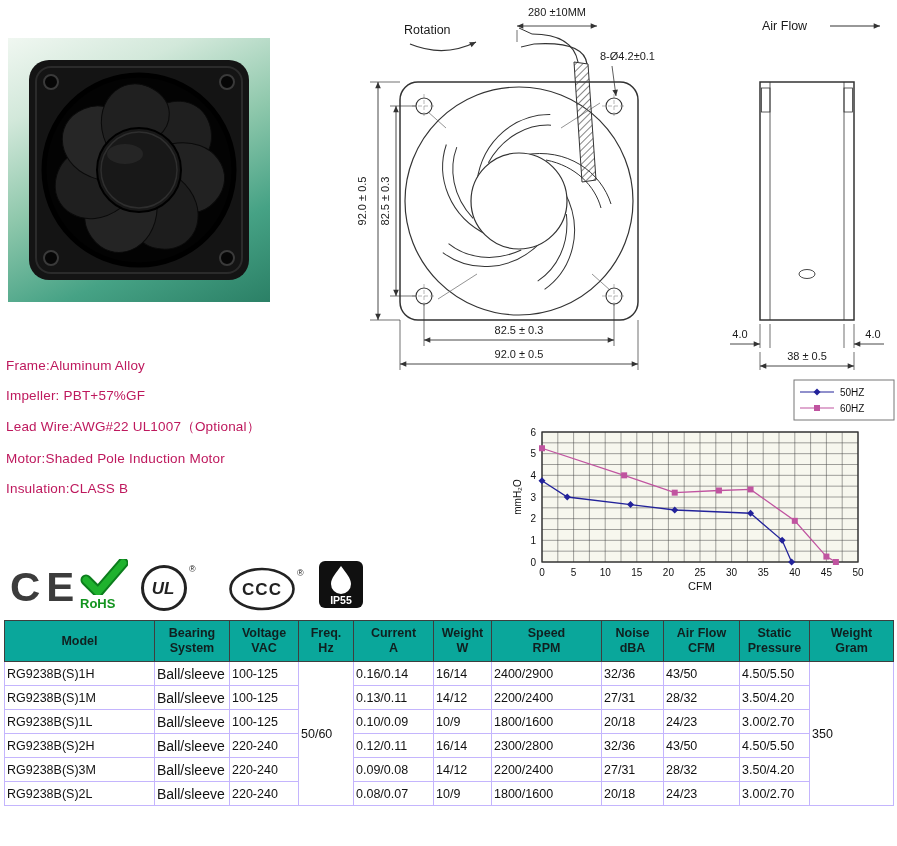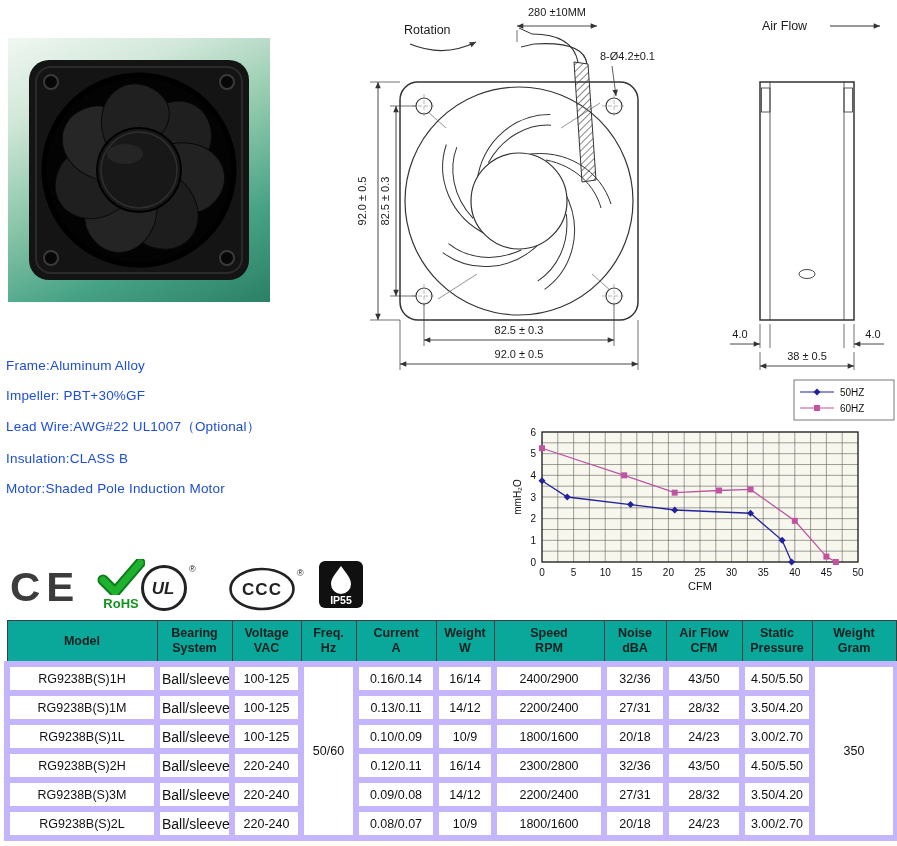--- a/index.html
+++ b/index.html
@@ -11,40 +11,40 @@
     background:linear-gradient(155deg,#f0f7f1 0%,#d2e8da 22%,#8fc8ac 48%,#46a285 75%,#2b8066 100%)}
   .photo svg{position:absolute;left:11px;top:12px}
 
   
   #front-svg{position:absolute;left:352px;top:4px}
   #side-svg{position:absolute;left:718px;top:4px}
   .dwg-text{font-size:11px;fill:#1a1a1a}
   .dwg-label{font-size:12.5px;fill:#1a1a1a}
 
   
-  .specs{position:absolute;left:6px;top:358px;width:345px;font-size:13.5px;color:#1d4ed8}
+  .specs{position:absolute;left:6px;top:358px;width:345px;font-size:13.5px;color:#be185d}
   .spec-line{margin-bottom:15px;letter-spacing:.2px}
 
   
   .certs{position:absolute;left:8px;top:558px;width:395px;height:70px}
   .ce{position:absolute;left:2px;top:6px;font-size:42px;font-weight:600;color:#3c3c3c;letter-spacing:6px;transform:scaleY(.95)}
-  .rohs{position:absolute;left:84px;top:1px;width:58px;text-align:center}
+  .rohs{position:absolute;left:72px;top:1px;width:58px;text-align:left}
   .rohs .label{font-size:13px;font-weight:bold;color:#13941f;margin-top:-3px}
   .ul-mark{position:absolute;left:131px;top:2px}
   .ccc-mark{position:absolute;left:220px;top:8px}
   .ip55-mark{position:absolute;left:310px;top:2px}
 
   
   .chart-wrap{position:absolute;left:512px;top:378px}
   #perf-chart text{font-family:"Liberation Sans",sans-serif}
 
   
   .spec-table{position:absolute;left:4px;top:620px;border-collapse:collapse;table-layout:fixed;width:889px;font-size:12.5px}
   .spec-table th{background:#0aa79b;color:#102020;font-weight:bold;white-space:pre-line;border:1px solid #3e3e3e;padding:5px 2px;line-height:1.2;font-size:12.5px}
-  .spec-table td{background:#fff;border:6px solid #c4b5fd;text-align:center;padding:3.5px 2px}
+  .spec-table td{background:#fff;border:1px solid #c4b5fd;text-align:left;padding:3.5px 2px}
   .spec-table td.bearing-cell{font-size:14px}
 </style>
 </head>
 <body>
 
 <div class="page">
 
   <div class="photo">
     <svg width="240" height="240" viewBox="0 0 240 240">
       <rect x="10" y="10" width="220" height="220" rx="20" fill="#141414"></rect>
@@ -193,24 +193,24 @@
     <text x="155" y="334" text-anchor="middle" class="dwg-text">4.0</text>
 
     <line x1="42" y1="348" x2="42" y2="366" stroke="#333" stroke-width="0.7"></line>
     <line x1="136" y1="348" x2="136" y2="366" stroke="#333" stroke-width="0.7"></line>
     <line x1="42" y1="362" x2="136" y2="362" stroke="#333" stroke-width="0.9" marker-start="url(#arrS)" marker-end="url(#arrS)"></line>
     <text x="89" y="356" text-anchor="middle" class="dwg-text">38 ± 0.5</text>
   </svg>
 
   <div class="specs">
     <div class="spec-line">Frame:Aluminum Alloy</div>
-    <div class="spec-line">Impeller: PBT+30%GF</div>
+    <div class="spec-line">Impeller: PBT+57%GF</div>
     <div class="spec-line">Lead Wire:AWG#22 UL1007（Optional）</div>
+    <div class="spec-line">Motor:Shaded Pole Induction Motor</div>
     <div class="spec-line">Insulation:CLASS B</div>
-    <div class="spec-line">Motor:Shaded Pole Induction Motor</div>
   </div>
 
   <div class="certs">
     <div class="ce">CE</div>
     <div class="rohs">
       <svg width="48" height="36" viewBox="0 0 48 36">
         <path d="M6,21 L18,33 L43,4" fill="none" stroke="#0c7d1d" stroke-width="11" stroke-linecap="round" stroke-linejoin="round"></path>
         <path d="M6,21 L18,33 L43,4" fill="none" stroke="#1fb22e" stroke-width="7" stroke-linecap="round" stroke-linejoin="round"></path>
       </svg>
       <div class="label">RoHS</div>

